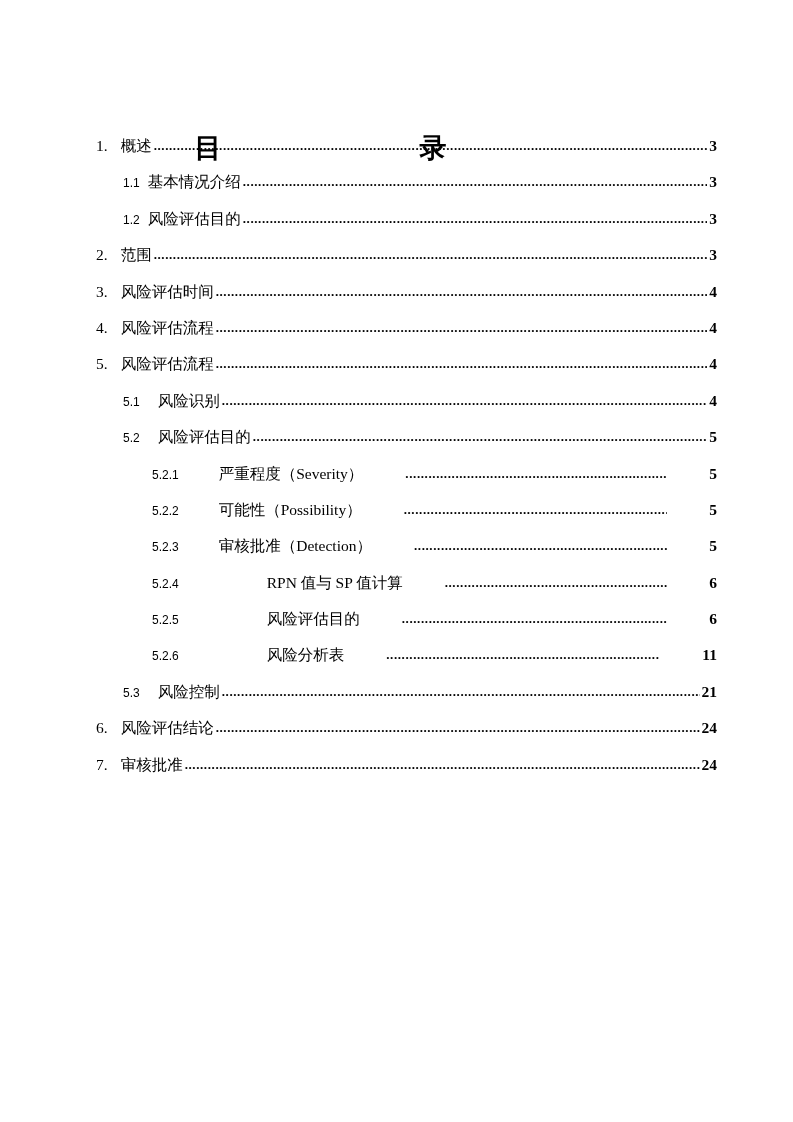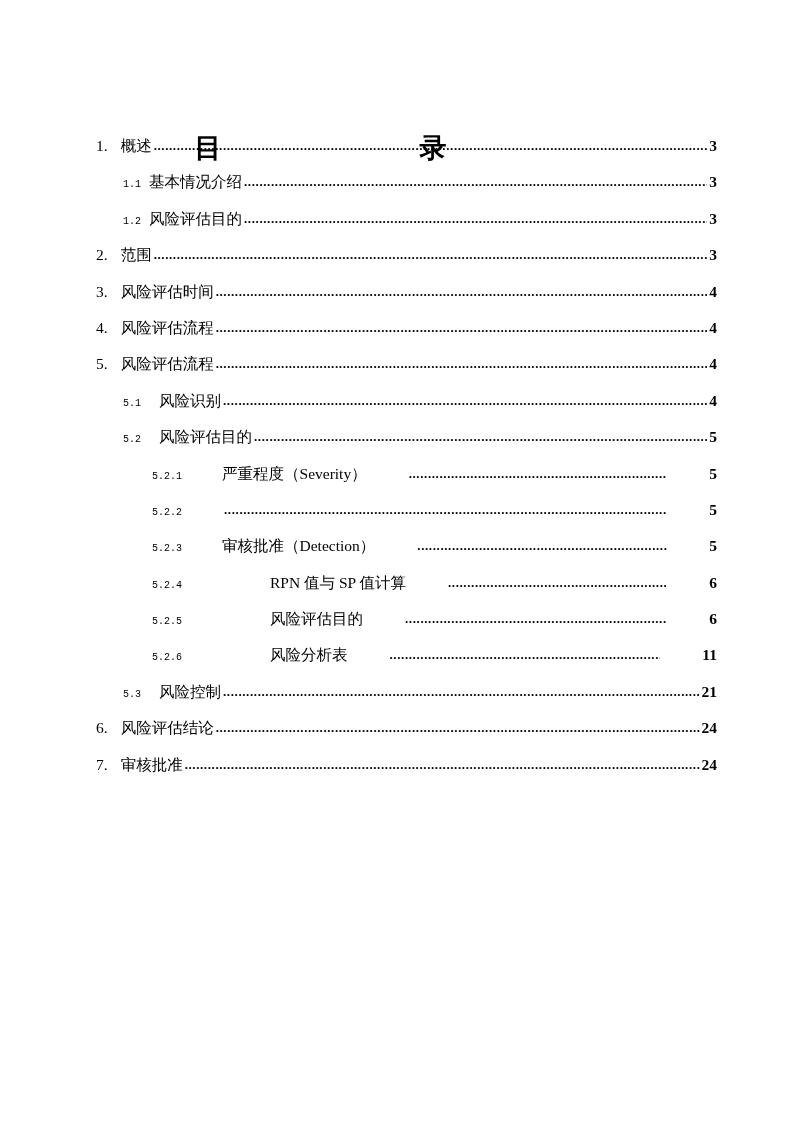--- a/index.html
+++ b/index.html
@@ -8,21 +8,21 @@
   .title { position: absolute; top: 96px; left: 0; width: 641px; text-align: center;
            font-size: 27px; font-weight: bold; letter-spacing: 48px; padding-left: 48px;
            box-sizing: border-box; font-family: Liberation Mono, monospace; line-height: 36px; margin-top: 36px; }
   .toc { position: absolute; top: 132px; left: 96px; width: 621px; }
   .row { display: flex; align-items: baseline; height: 36.4px; line-height: 28px;
          font-size: 15.5px; white-space: nowrap; }
   .row.l1 { padding-left: 0; }
   .row.l2 { padding-left: 27px; }
   .row.l3 { padding-left: 56px; gap: 40px; }
   .num { font-family: "Liberation Serif", serif; }
-  .l2 .num, .l3 .num { font-family: Liberation Mono, monospace; font-size: 10px; }
+  .l2 .num, .l3 .num { font-family: Liberation Sans, sans-serif; font-size: 12px; }
   .gap1 { display: inline-block; width: 13px; }
   .gap2 { display: inline-block; width: 8px; }
   .gap3 { display: inline-block; width: 18px; }
   .lbl { font-family: Liberation Serif, serif; }
   .dots { flex: 1; overflow: hidden; margin: 0 2px; position: relative; top: -1px;
           font-family: "Liberation Serif", serif; font-weight: bold; letter-spacing: 0.6px; font-size: 13px; }
   .dots::after { content: "........................................................................................................................................................................................................................................"; }
   .pg { font-family: "Liberation Serif", serif; font-weight: bold; font-size: 15.5px; }
 </style>
 </head>
@@ -95,20 +95,21 @@
       <span class="pg">5</span>
     </div>
   <div class="row l3">
       <span class="num">5.2.1</span>
       <span class="lbl">严重程度（Severity）</span>
       <span class="dots"></span>
       <span class="pg">5</span>
     </div>
   <div class="row l3">
       <span class="num">5.2.2</span>
+      <span class="lbl">可能性（Possibility）</span>
       <span class="dots"></span>
       <span class="pg">5</span>
     </div>
   <div class="row l3">
       <span class="num">5.2.3</span>
       <span class="lbl">审核批准（Detection）</span>
       <span class="dots"></span>
       <span class="pg">5</span>
     </div>
   <div class="row l3">

